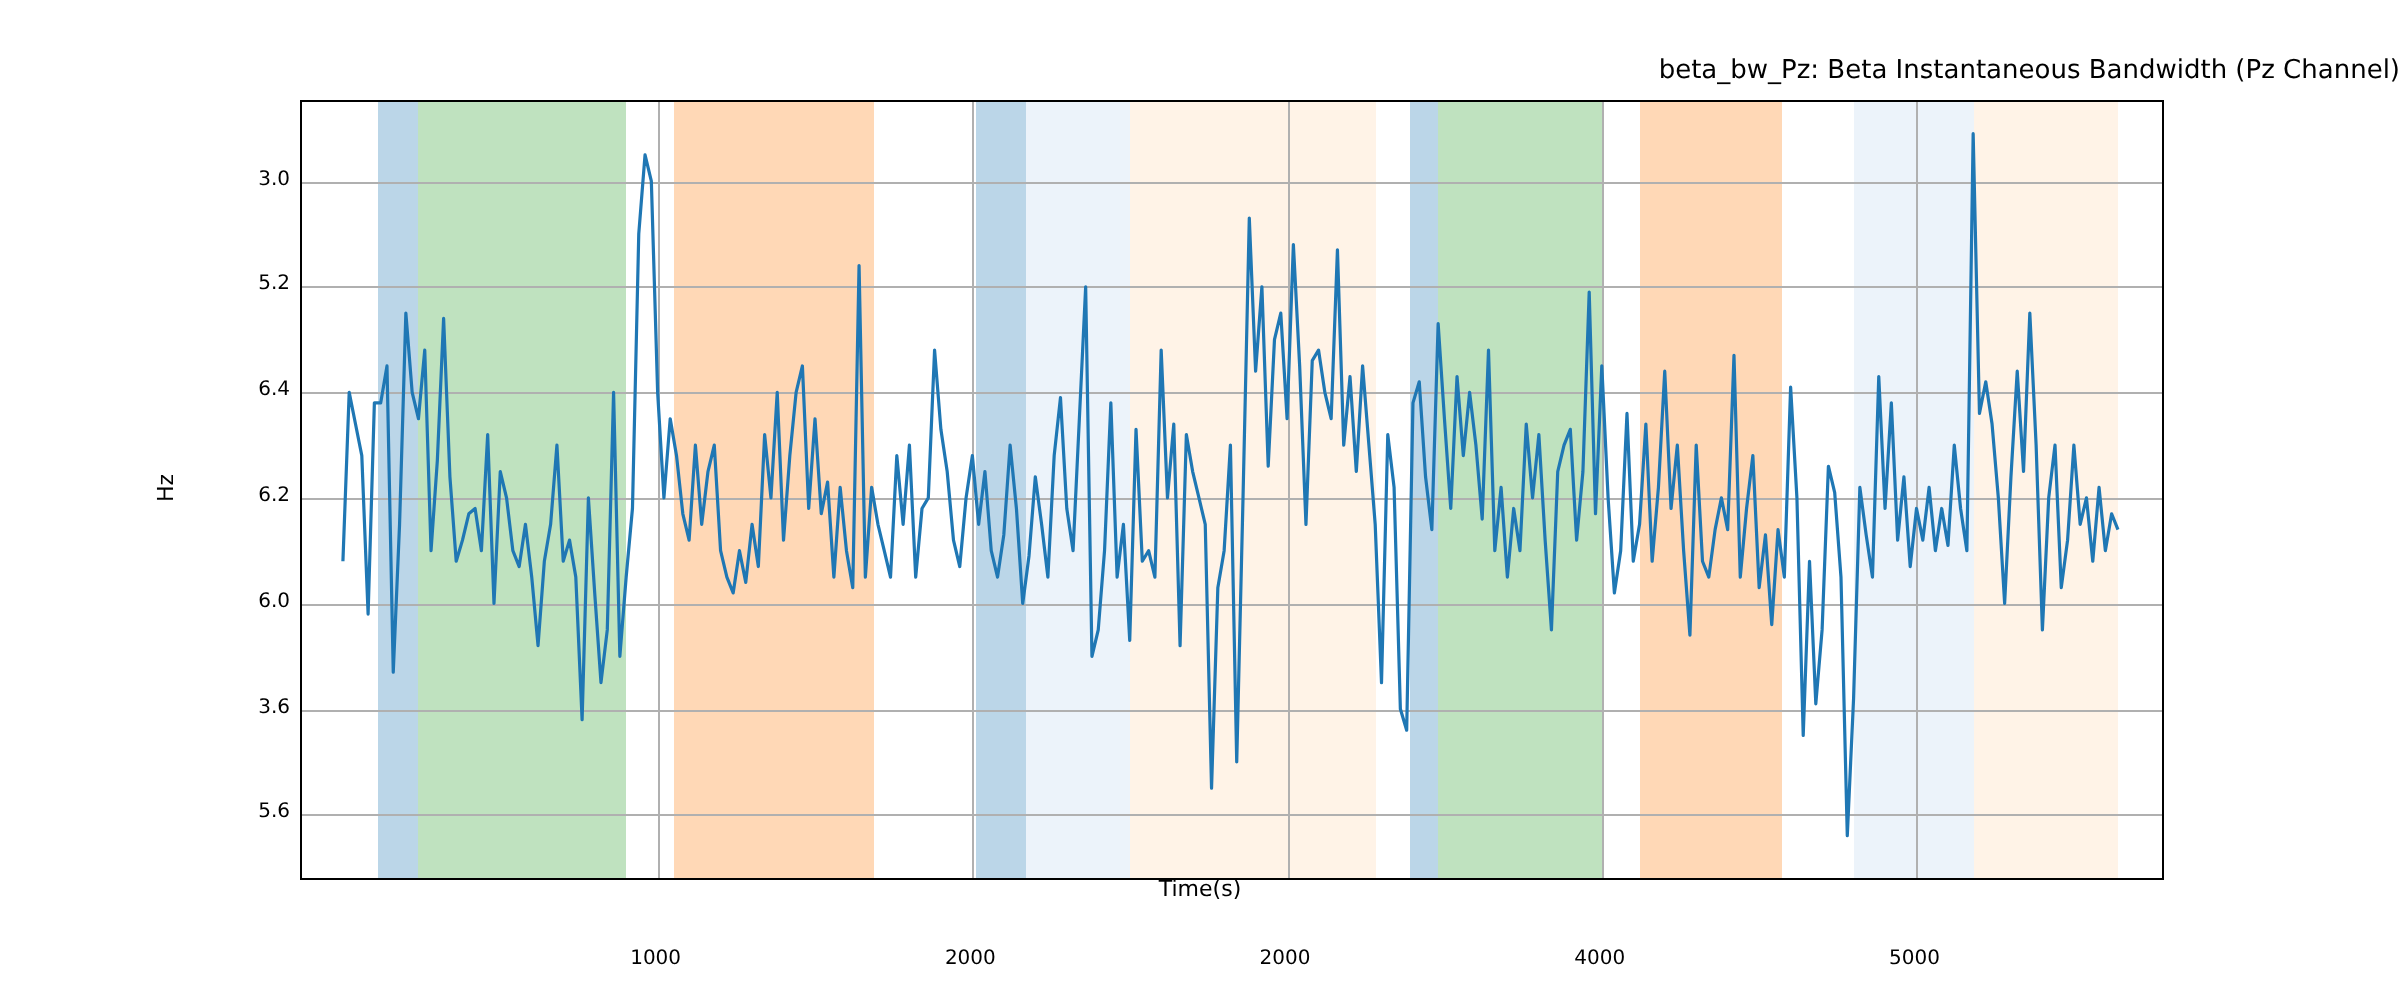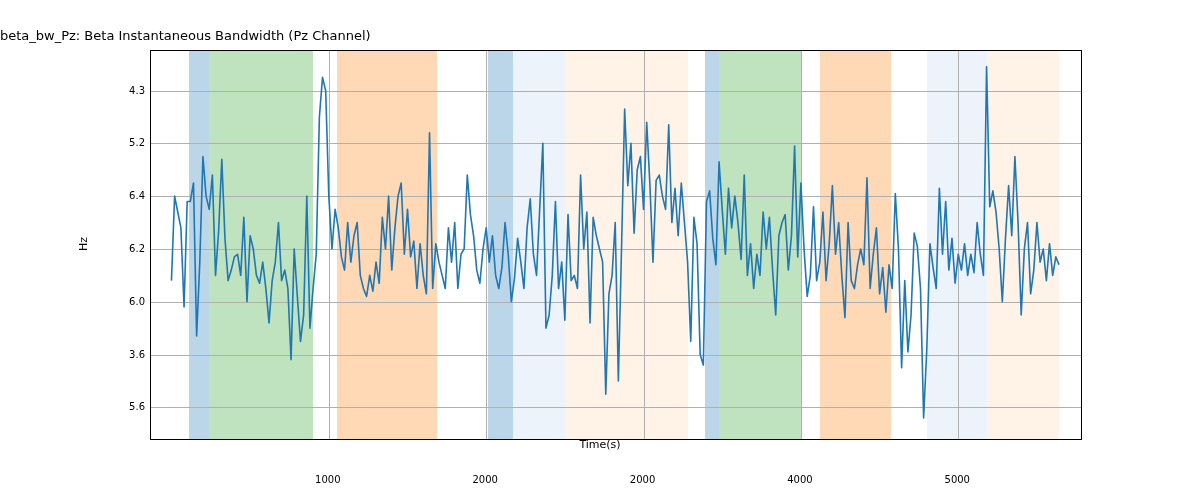--- a/index.html
+++ b/index.html
@@ -14,21 +14,21 @@
   }
   .figure {
     position: relative;
     width: 1200px;
     height: 500px;
   }
   .title {
     position: absolute;
     width: 100%;
     top: 28px;
-    text-align: left;
+    text-align: right;
     font-size: 13px;
     color: #000000;
   }
   .axes {
     position: absolute;
     left: 150px;
     top: 50px;
     width: 930px;
     height: 388px;
     border: 1px solid #000000;
@@ -131,19 +131,19 @@
       <path id="series-path" d="M20.46 229.63 L23.60 145.17 L26.75 161.01 L29.90 176.84 L33.05 256.03 L36.19 150.45 L39.34 150.45 L42.49 131.97 L45.63 285.06 L48.78 211.16 L51.93 105.58 L55.08 145.17 L58.22 158.37 L61.37 124.05 L64.52 224.35 L67.66 179.48 L70.81 108.22 L73.96 187.40 L77.11 229.63 L80.25 219.07 L83.40 205.88 L86.55 203.24 L89.70 224.35 L92.84 166.29 L95.99 250.75 L99.14 184.76 L102.28 197.96 L105.43 224.35 L108.58 232.27 L111.73 211.16 L114.87 237.55 L118.02 271.86 L121.17 229.63 L124.31 211.16 L127.46 171.56 L130.61 229.63 L133.76 219.07 L136.90 237.55 L140.05 308.82 L143.20 197.96 L146.35 245.47 L149.49 290.34 L152.64 263.95 L155.79 145.17 L158.93 277.14 L162.08 237.55 L165.23 203.24 L168.38 65.99 L171.52 26.39 L174.67 39.59 L177.82 145.17 L180.96 197.96 L184.11 158.37 L187.26 176.84 L190.41 205.88 L193.55 219.07 L196.70 171.56 L199.85 211.16 L202.99 184.76 L206.14 171.56 L209.29 224.35 L212.44 237.55 L215.58 245.47 L218.73 224.35 L221.88 240.19 L225.03 211.16 L228.17 232.27 L231.32 166.29 L234.47 197.96 L237.61 145.17 L240.76 219.07 L243.91 176.84 L247.06 145.17 L250.20 131.97 L253.35 203.24 L256.50 158.37 L259.64 205.88 L262.79 190.04 L265.94 237.55 L269.09 192.68 L272.23 224.35 L275.38 242.83 L278.53 81.82 L281.68 237.55 L284.82 192.68 L287.97 211.16 L291.12 224.35 L294.26 237.55 L297.41 176.84 L300.56 211.16 L303.71 171.56 L306.85 237.55 L310.00 203.24 L313.15 197.96 L316.29 124.05 L319.44 163.65 L322.59 184.76 L325.74 219.07 L328.88 232.27 L332.03 197.96 L335.18 176.84 L338.32 211.16 L341.47 184.76 L344.62 224.35 L347.77 237.55 L350.91 216.44 L354.06 171.56 L357.21 203.24 L360.36 250.75 L363.50 226.99 L366.65 187.40 L369.80 211.16 L372.94 237.55 L376.09 176.84 L379.24 147.81 L382.39 203.24 L385.53 224.35 L388.68 158.37 L391.83 92.38 L394.97 277.14 L398.12 263.95 L401.27 224.35 L404.42 150.45 L407.56 237.55 L410.71 211.16 L413.86 269.22 L417.01 163.65 L420.15 229.63 L423.30 224.35 L426.45 237.55 L429.59 124.05 L432.74 197.96 L435.89 161.01 L439.04 271.86 L442.18 166.29 L445.33 184.76 L448.48 197.96 L451.62 211.16 L454.77 343.13 L457.92 242.83 L461.07 224.35 L464.21 171.56 L467.36 329.93 L470.51 197.96 L473.65 58.07 L476.80 134.61 L479.95 92.38 L483.10 182.12 L486.24 118.78 L489.39 105.58 L492.54 158.37 L495.69 71.27 L498.83 131.97 L501.98 211.16 L505.13 129.33 L508.27 124.05 L511.42 145.17 L514.57 158.37 L517.72 73.90 L520.86 171.56 L524.01 137.25 L527.16 184.76 L530.30 131.97 L533.45 171.56 L536.60 211.16 L539.75 290.34 L542.89 166.29 L546.04 192.68 L549.19 303.54 L552.34 314.10 L555.48 150.45 L558.63 139.89 L561.78 187.40 L564.92 213.80 L568.07 110.86 L571.22 158.37 L574.37 203.24 L577.51 137.25 L580.66 176.84 L583.81 145.17 L586.95 171.56 L590.10 208.52 L593.25 124.05 L596.40 224.35 L599.54 192.68 L602.69 237.55 L605.84 203.24 L608.98 224.35 L612.13 161.01 L615.28 197.96 L618.43 166.29 L621.57 219.07 L624.72 263.95 L627.87 184.76 L631.02 171.56 L634.16 163.65 L637.31 219.07 L640.46 184.76 L643.60 95.02 L646.75 205.88 L649.90 131.97 L653.05 197.96 L656.19 245.47 L659.34 224.35 L662.49 155.73 L665.63 229.63 L668.78 211.16 L671.93 161.01 L675.08 229.63 L678.22 192.68 L681.37 134.61 L684.52 203.24 L687.66 171.56 L690.81 224.35 L693.96 266.59 L697.11 171.56 L700.25 229.63 L703.40 237.55 L706.55 213.80 L709.70 197.96 L712.84 213.80 L715.99 126.69 L719.14 237.55 L722.28 203.24 L725.43 176.84 L728.58 242.83 L731.73 216.44 L734.87 261.31 L738.02 213.80 L741.17 237.55 L744.31 142.53 L747.46 197.96 L750.61 316.73 L753.76 229.63 L756.90 300.90 L760.05 263.95 L763.20 182.12 L766.35 195.32 L769.49 237.55 L772.64 366.88 L775.79 298.26 L778.93 192.68 L782.08 216.44 L785.23 237.55 L788.38 137.25 L791.52 203.24 L794.67 150.45 L797.82 219.07 L800.96 187.40 L804.11 232.27 L807.26 203.24 L810.41 219.07 L813.55 192.68 L816.70 224.35 L819.85 203.24 L822.99 221.71 L826.14 171.56 L829.29 203.24 L832.44 224.35 L835.58 15.84 L838.73 155.73 L841.88 139.89 L845.03 161.01 L848.17 197.96 L851.32 250.75 L854.47 187.40 L857.61 134.61 L860.76 184.76 L863.91 105.58 L867.06 171.56 L870.20 263.95 L873.35 197.96 L876.50 171.56 L879.64 242.83 L882.79 219.07 L885.94 171.56 L889.09 211.16 L892.23 197.96 L895.38 229.63 L898.53 192.68 L901.68 224.35 L904.82 205.88 L907.97 213.80 "></path>
     </svg>
   </div>
 
 <div class="ytick-label" style="top: 406.327px;">5.6</div>
     <div class="ytick-label" style="top: 353.537px;">3.6</div>
     <div class="ytick-label" style="top: 300.748px;">6.0</div>
     <div class="ytick-label" style="top: 247.959px;">6.2</div>
     <div class="ytick-label" style="top: 195.17px;">6.4</div>
     <div class="ytick-label" style="top: 142.381px;">5.2</div>
-    <div class="ytick-label" style="top: 89.5918px;">4.3</div>
+    <div class="ytick-label" style="top: 89.5918px;">3.0</div>
     <div class="xtick-label" style="left: 327.817px;">1000</div>
     <div class="xtick-label" style="left: 485.178px;">2000</div>
     <div class="xtick-label" style="left: 642.538px;">2000</div>
     <div class="xtick-label" style="left: 799.898px;">4000</div>
     <div class="xtick-label" style="left: 957.259px;">5000</div>
   </div>
 
 </body></html>

